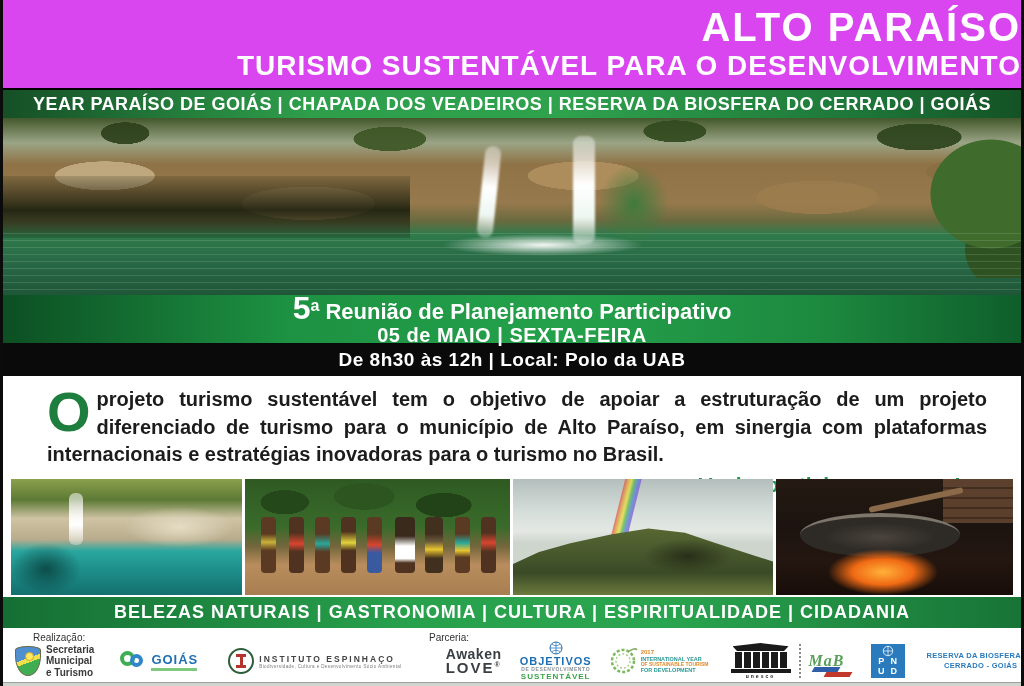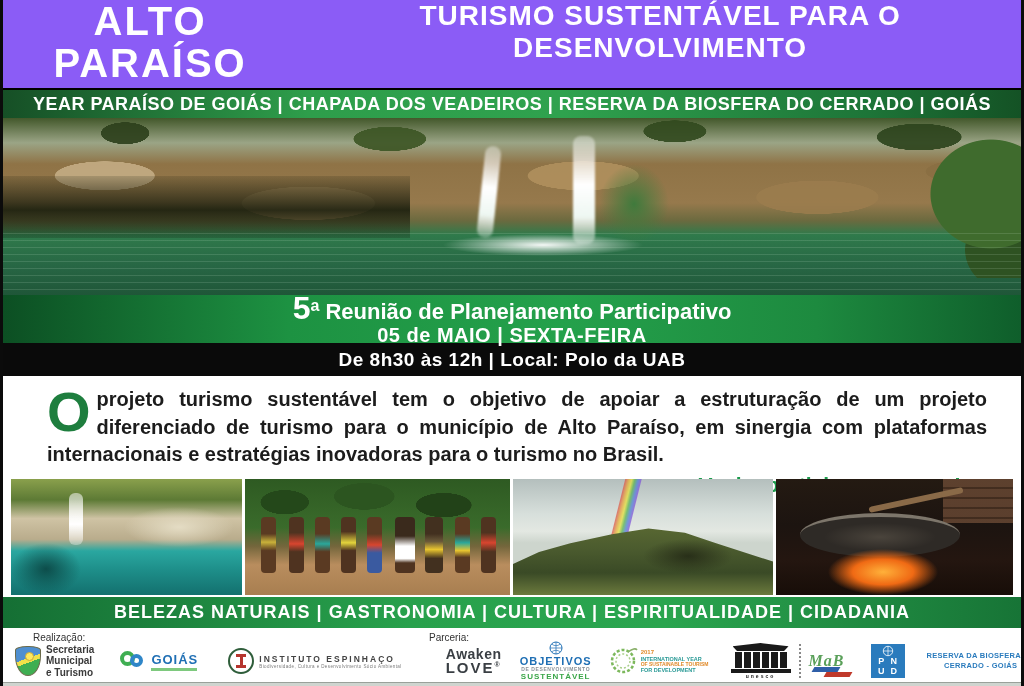--- a/index.html
+++ b/index.html
@@ -4,22 +4,22 @@
 <style>
   * { margin:0; padding:0; box-sizing:border-box; }
   html,body { background:#222; }
   body { font-family:"Liberation Sans", sans-serif; }
   .poster{
     position:relative; width:1024px; height:686px; margin:0 auto;
     background:#fff; overflow:hidden;
     border-left:3px solid #0b0b0b; border-right:3px solid #0b0b0b;
   }
   
-  .header{ height:88px; background:#8b5cf6; color:#fff; text-align:center;
-    display:flex; justify-content:center; gap:2px; }
+  .header{ height:88px; background:#d946ef; color:#fff; text-align:right;
+    display:flex; flex-direction:column; justify-content:center; gap:2px; }
   .header .title{ font-size:40px; font-weight:bold; letter-spacing:2px; line-height:1.05; }
   .header .subtitle{ font-size:28px; font-weight:bold; letter-spacing:1px; }
   
   .banner{ height:30px; display:flex; align-items:center; justify-content:center;
     background:linear-gradient(90deg,#164f26 0%, #2e9e4b 30%, #2fa24e 55%, #1d7538 85%, #145225 100%);
     color:#fff; font-size:18px; font-weight:bold; letter-spacing:.5px;
     border-top:2px solid #000; }
   
   .hero{ position:relative; height:177px; overflow:hidden;
     background:linear-gradient(180deg,#43582b 0%, #55663297 14%, #8f7346 26%, #96794c 48%, #6b6a3f 58%, #2f7a4b 66%, #276644 84%, #1f5638 100%);

